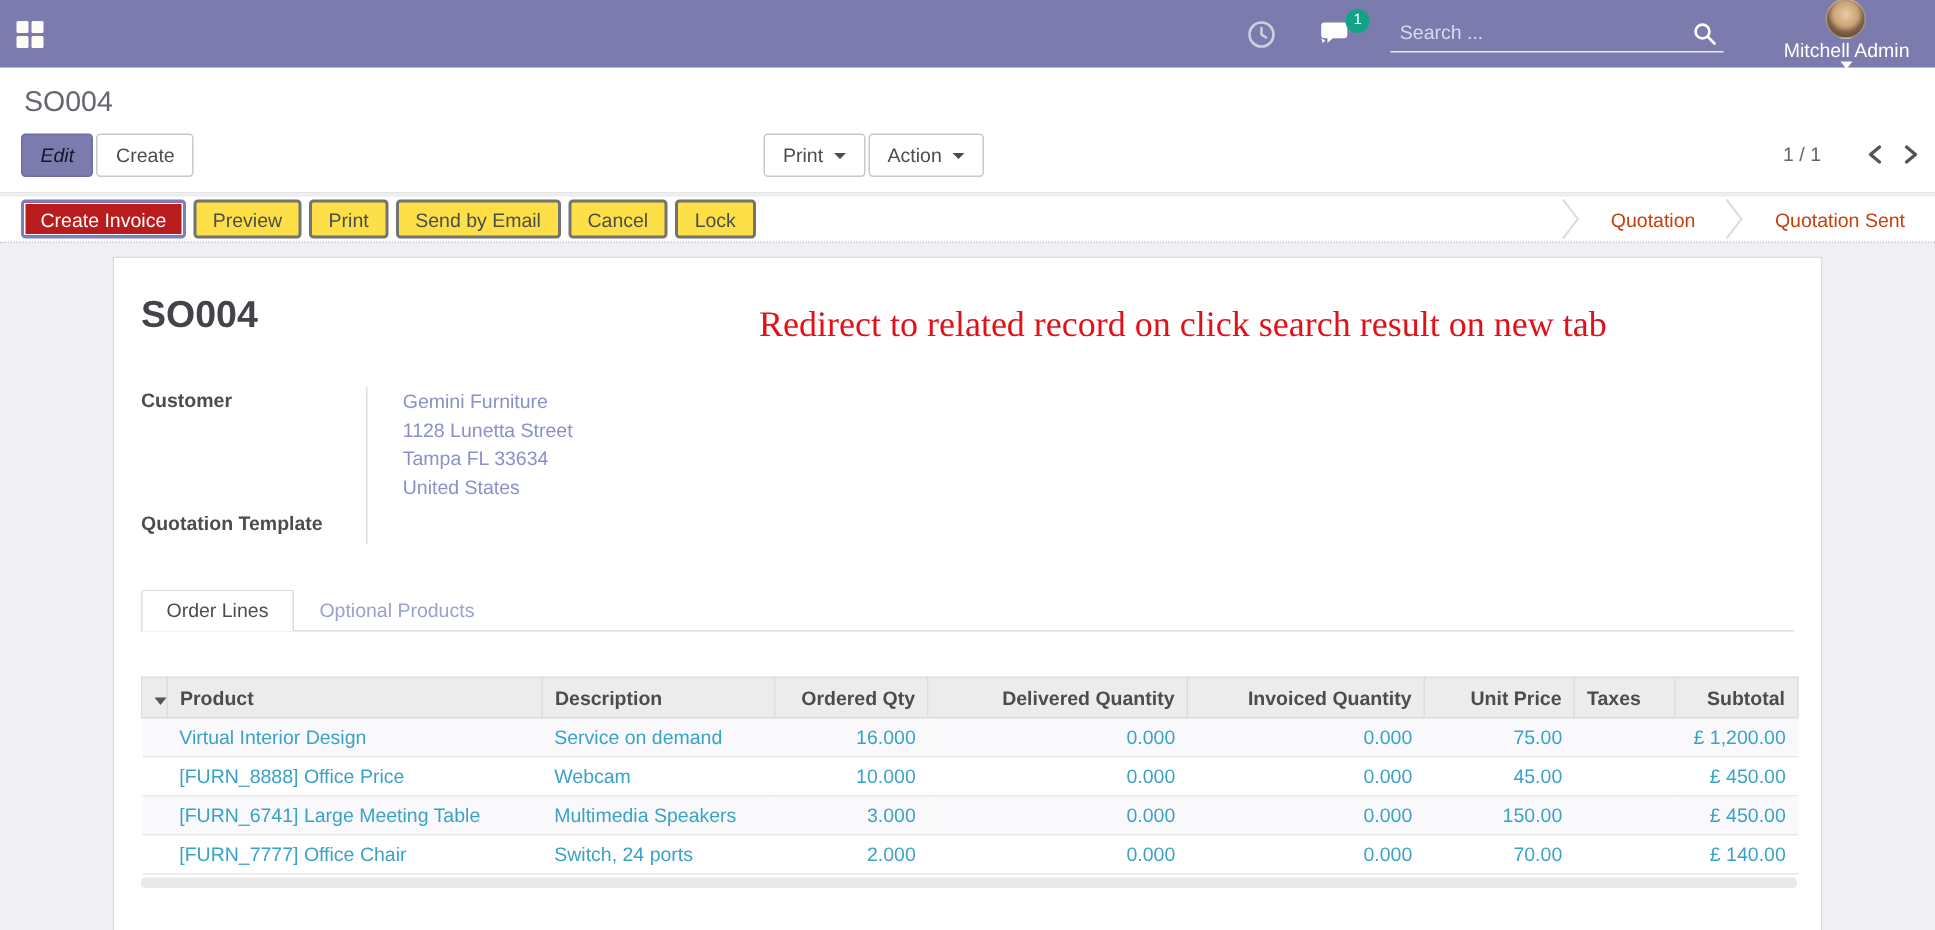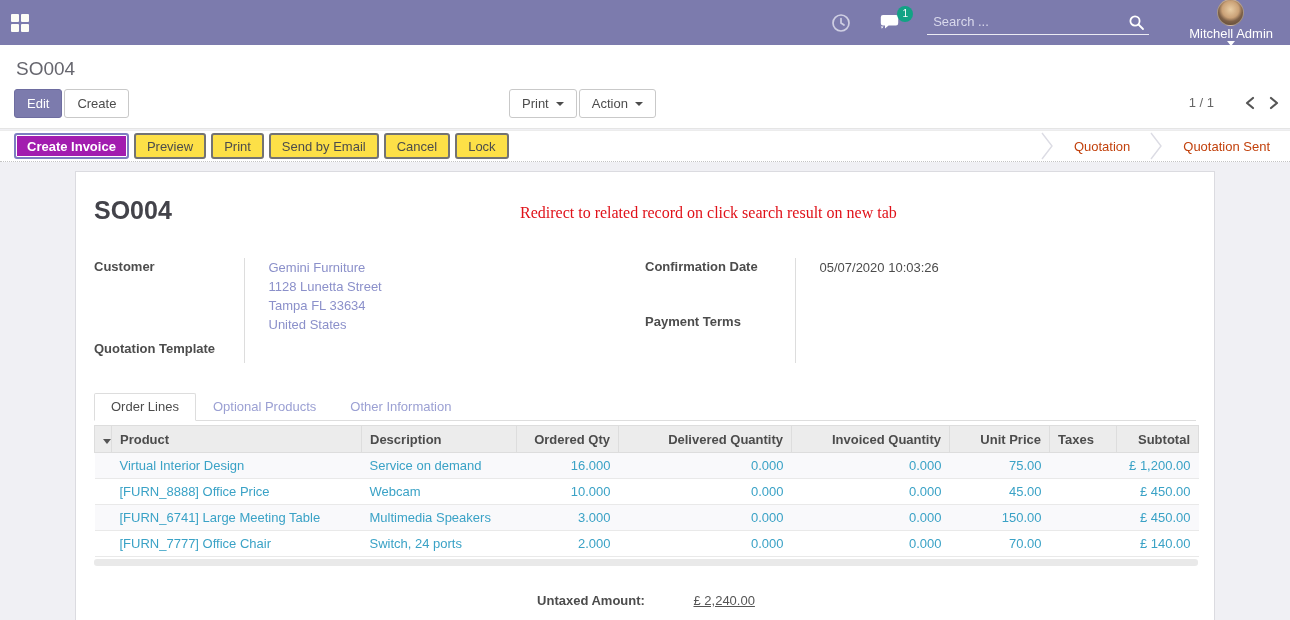--- a/index.html
+++ b/index.html
@@ -23,57 +23,57 @@
   .user-name { color:#fff; margin:0 7px 0 8px; }
   .caret { display:inline-block; width:0; height:0; border-left:4px solid transparent; border-right:4px solid transparent; border-top:5px solid currentColor; }
   .user-menu .caret { color:#fff; }
 
   
   .control-panel { position:absolute; top:45px; left:0; width:1290px; height:84px; background:#fff; border-bottom:1px solid #e5e5e5; }
   .breadcrumb { position:absolute; left:16px; top:13px; font-size:19px; color:#66666e; }
   .cp-buttons { position:absolute; left:14px; top:44px; display:flex; }
   .btn { display:inline-flex; align-items:center; height:29px; padding:0 12px; border-radius:3px; font-size:13px; cursor:pointer; background:#fff; border:1px solid #c9c9c9; color:#4c4c4c; }
   .btn + .btn { margin-left:2px; }
-  .btn-primary { background:#7c7bad; border-color:#6e6da0; color:#ffffff; }
+  .btn-primary { background:#7c7bad; border-color:#6e6da0; color:#0f172a;font-style:italic; }
   .cp-center { position:absolute; left:509px; top:44px; display:flex; }
   .btn .caret { margin-left:7px; color:#4c4c4c; border-top-width:4px; }
   .pager { position:absolute; right:10px; top:50px; display:flex; align-items:center; }
   .pager-value { color:#666; margin-right:16px; }
   .pager-chev { cursor:pointer; margin-left:14px; display:flex; align-items:center; }
 
   
   .statusbar { position:absolute; top:130px; left:0; width:1290px; height:32px; background:#fff; border-top:1px solid #ececec; border-bottom:1px dotted #c4c4c4; display:flex; justify-content:space-between; align-items:center; }
   .sb-buttons { display:flex; margin-left:14px; }
   .sb-btn { height:26px; padding:0 11px; background:#fde047; border:2px solid #737373; border-radius:3px; font-size:13px; color:#4c4c4c; cursor:pointer; margin-right:5px; display:inline-flex; align-items:center; }
-  .sb-btn.highlight { background:#a21caf; color:#fff; border:2px solid #7d7dc1; box-shadow:inset 0 0 0 1px #fff; font-weight:bold; }
+  .sb-btn.highlight { background:#b91c1c; color:#fff; border:2px solid #7d7dc1; box-shadow:inset 0 0 0 1px #fff; font-weight:normal; }
   .steps { display:flex; height:32px; align-items:stretch; }
   .step { display:flex; align-items:center; padding:0 20px; color:#c2410c; cursor:pointer; }
   .step.active { background:#e6e6ef; color:#7877b5; font-weight:bold; padding:0 26px 0 30px; clip-path:polygon(0 0,100% 0,100% 100%,0 100%,12px 50%); }
   .step-sep { display:flex; align-items:center; }
 
   
   .content { position:absolute; top:163px; left:0; width:1290px; height:457px; background:#f0f0f4; overflow:hidden; }
   .sheet { width:1140px; margin:8px auto 0; background:#fff; border:1px solid #dbdbe0; min-height:452px; padding:24px 18px 0; position:relative; }
   .sheet-title { font-size:25px; font-weight:bold; color:#43434a; }
-  .annotation { position:absolute; left:430px; top:32px; font-family:"Liberation Serif", serif; font-size:16px; color:#e01119; white-space:nowrap;margin-left:14px; }
+  .annotation { position:absolute; left:430px; top:32px; font-family:"Liberation Serif", serif; font-size:24px; color:#e01119; white-space:nowrap; }
 
   .groups { display:flex; margin-top:33px; }
   .group { width:552px; border-collapse:collapse; }
   .group td { vertical-align:top; font-size:13px; padding-bottom:6px; }
   .group td.lbl { width:150px; font-weight:bold; color:#4c4c4c; padding-top:1px; }
   .group td.val { border-left:1px solid #ddd; padding-left:24px; min-height:19px; }
   .group td.val .empty { display:block; height:17px; }
   .m2o-link { color:#8b90ca; cursor:pointer; line-height:19px; }
   .val-text { color:#4c4c4c; line-height:19px; }
 
   .tabs { display:flex; margin-top:30px; border-bottom:1px solid #ddd; }
   .tab { padding:5px 16px 6px; cursor:pointer; color:#9ba0d3; border:1px solid transparent; margin-bottom:-1px; }
   .tab.active { color:#4c4c4c; background:#fff; border-color:#ddd #ddd #fff #ddd; border-radius:2px 2px 0 0; }
 
-  table.lines { margin-top:4px; width:1104px; border-collapse:collapse; table-layout:fixed; }
+  table.lines { margin-top:30px; width:1104px; border-collapse:collapse; table-layout:fixed; }
   table.lines th { background:#ececec; border:1px solid #ddd; font-size:13px; font-weight:bold; color:#4c4c4c; height:27px; padding:0 8px; cursor:pointer; }
   table.lines td { height:26px; padding:0 8px; font-size:13px; color:#3aa2c6; border-top:1px solid #e9e9e9; cursor:pointer; overflow:hidden; white-space:nowrap; }
   table.lines tr.odd td { background:#f9f9fb; }
   table.lines tbody tr:last-child td { border-bottom:1px solid #e9e9e9; }
   .c-left { text-align:left; } .c-right { text-align:right; }
   th.toggle-col { padding:0; text-align:center; }
   .hdr-caret { display:inline-block; width:0; height:0; border-left:4px solid transparent; border-right:4px solid transparent; border-top:5px solid #555; }
   .scroll-strip { width:1104px; height:7px; background:#e9e9e9; margin-top:2px; border-radius:3px; cursor:pointer; }
 
   .totals { display:flex; justify-content:center; margin-top:27px; width:1104px; align-items:baseline; }
@@ -196,40 +196,25 @@
           </td>
         </tr>
         <tr>
           <td class="lbl">Quotation Template</td>
           <td class="val">
                 <span class="empty"></span>
               </td>
         </tr>
       </tbody>
         </table>
-      <table class="group">
-        <tbody>
-            <tr>
-          <td class="lbl">Confirmation Date</td>
-          <td class="val"><span class="val-text">05/07/2020 10:03:26</span></td>
-        </tr>
-        <tr>
-          <td class="lbl">Payment Terms</td>
-          <td class="val">
-                <span class="empty"></span>
-              </td>
-        </tr>
-      </tbody>
-        </table>
     </div>
 
     <div class="tabs">
       <div class="tab active">Order Lines</div>
       <div class="tab">Optional Products</div>
-      <div class="tab">Other Information</div>
     </div>
 
     <table class="lines">
       <colgroup>
         <col style="width:17px">
           <col style="width:250px">
           <col style="width:155px">
           <col style="width:102px">
         <col style="width:173px">
           <col style="width:158px">

